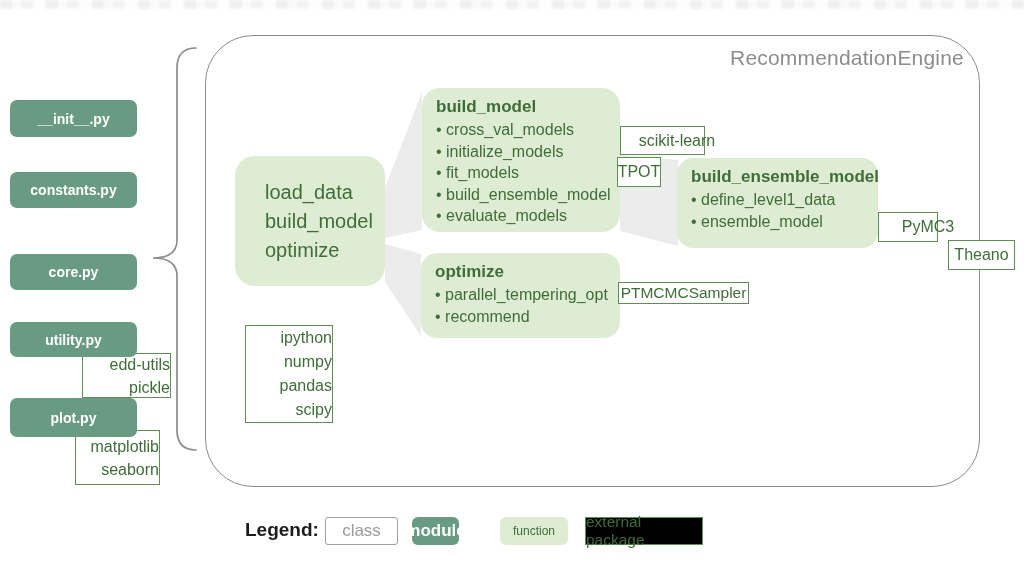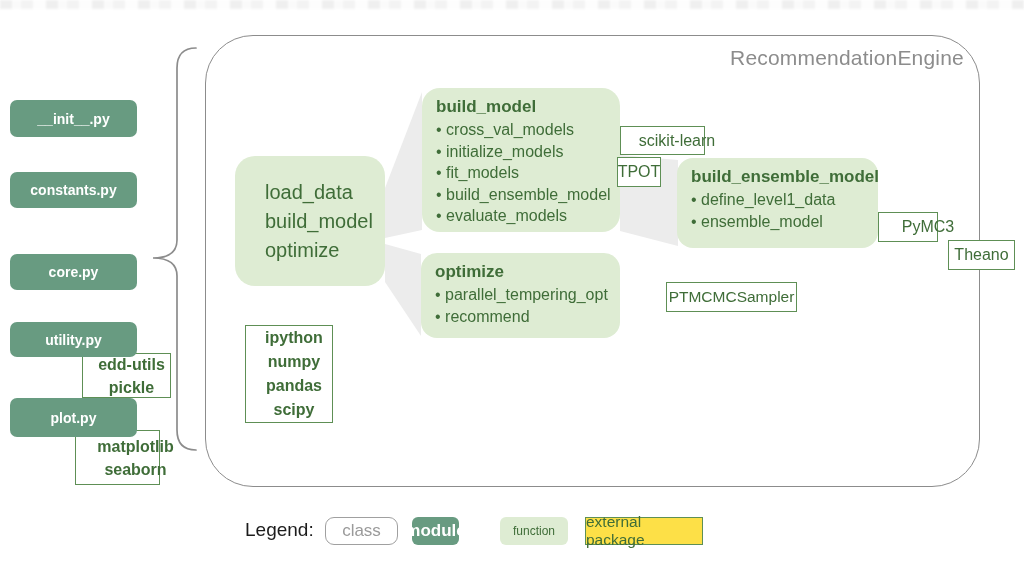--- a/index.html
+++ b/index.html
@@ -46,48 +46,48 @@
   .fn-detail ul{list-style:none;}
   .fn-detail li{line-height:21.5px;white-space:nowrap;}
   .fn-detail li::before{content:"\2022\00a0";}
   .fn-build{left:422px;top:88px;width:198px;height:144px;border-radius:18px;}
   .fn-opt{left:421px;top:253px;width:199px;height:85px;border-radius:16px;}
   .fn-ens{left:677px;top:158px;width:201px;height:90px;border-radius:16px;}
 
   
   .pkg{background:#ffffff;border:1.5px solid var(--border-green);color:var(--text-green);
     font-size:16px;display:flex;align-items:center;justify-content:center;white-space:nowrap;}
-  .pkg-multi{flex-direction:column;align-items:center;justify-content:center;
-    padding-left:10px;line-height:23px;font-weight:bold;}
+  .pkg-multi{flex-direction:column;align-items:flex-end;justify-content:center;
+    padding-left:10px;line-height:23px;}
   .pkg-scikit{left:620px;top:126px;width:85px;height:29px;padding-left:29px;}
   .pkg-tpot{left:617px;top:157px;width:44px;height:30px;}
-  .pkg-ptmcmc{left:618px;top:282px;width:131px;height:30px;font-size:15.5px;margin-left:48px;}
+  .pkg-ptmcmc{left:618px;top:282px;width:131px;height:22px;font-size:15.5px;}
   .pkg-pymc3{left:878px;top:212px;width:60px;height:30px;padding-left:40px;}
   .pkg-theano{left:948px;top:240px;width:67px;height:30px;}
   .pkg-core{left:245px;top:325px;width:88px;height:98px;line-height:24px;}
   .pkg-edd{left:82px;top:353px;width:89px;height:45px;}
   .pkg-plot{left:75px;top:430px;width:85px;height:55px;padding-left:36px;}
 
   
   .mod-init{left:10px;top:100px;width:127px;height:37px;}
   .mod-const{left:10px;top:172px;width:127px;height:36px;}
   .mod-core{left:10px;top:254px;width:127px;height:36px;}
   .mod-util{left:10px;top:322px;width:127px;height:35px;z-index:3;}
   .mod-plot{left:10px;top:398px;width:127px;height:39px;z-index:3;}
 
   
-  .legend-label{left:245px;top:519px;font-size:19px;font-weight:normal;color:var(--legend-black);}
+  .legend-label{left:245px;top:519px;font-size:19px;font-weight:bold;color:var(--legend-black);}
   .lg{display:flex;align-items:center;justify-content:center;}
   .lg-class{left:325px;top:517px;width:73px;height:28px;background:#fff;border:1.5px solid #a0a0a0;
-    border-radius:9px;color:#9a9a9a;font-size:17px;}
+    border-radius:3px;color:#9a9a9a;font-size:17px;}
   .lg-module{left:412px;top:517px;width:47px;height:28px;background:var(--module-green);
     border-radius:6px;color:#fff;font-size:17px;font-weight:bold;}
   .lg-function{left:500px;top:517px;width:68px;height:28px;background:var(--function-green);
     border-radius:6px;color:var(--text-green);font-size:12px;}
-  .lg-external{left:585px;top:517px;width:118px;height:28px;background:#fde047;
+  .lg-external{left:585px;top:517px;width:118px;height:28px;background:#000000;
     border:1.5px solid var(--border-green);color:var(--text-green);font-size:15.5px;}
 </style>
 </head>
 <body>
 
 <div class="canvas">
 
   <div class="abs top-artifact"></div>
 
   <svg class="abs brace" width="60" height="418" viewBox="0 0 60 418">

